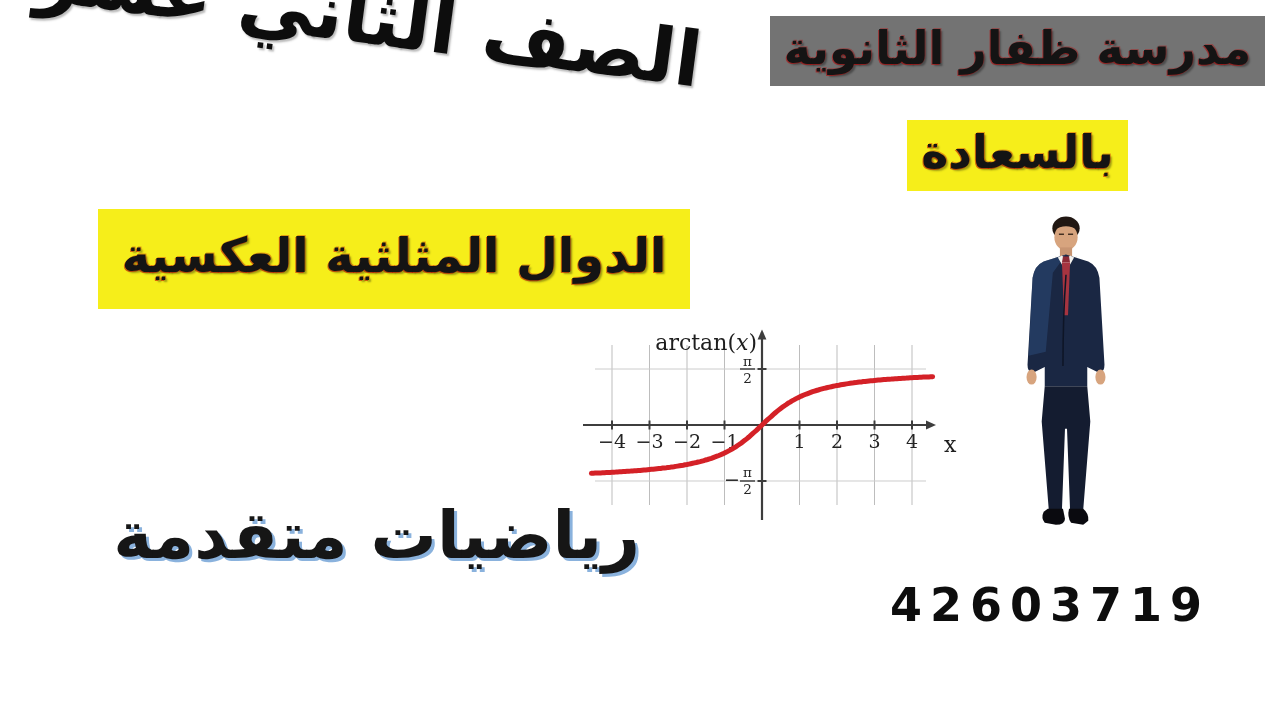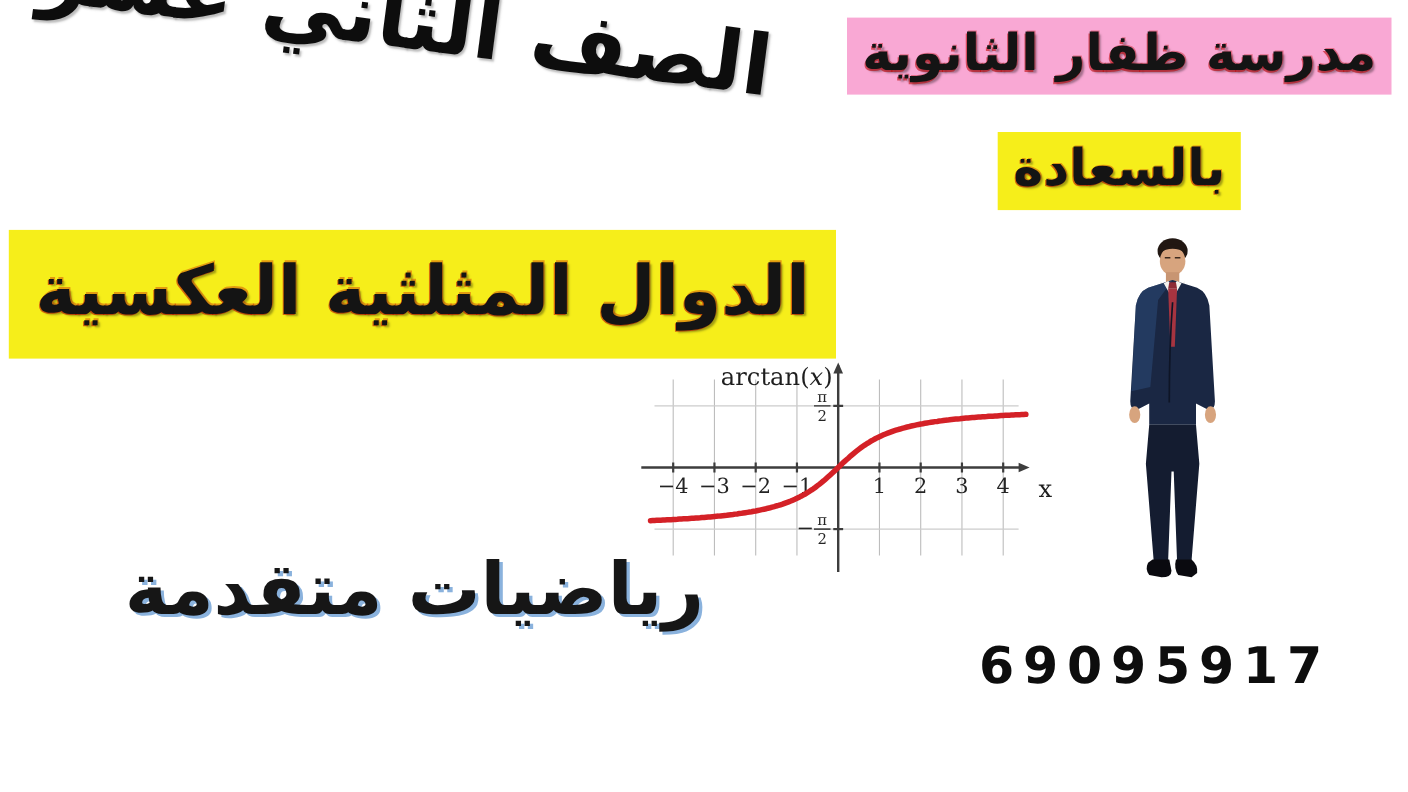--- a/index.html
+++ b/index.html
@@ -27,21 +27,21 @@
     font-size:46px; font-weight:bold; color:#141414;
     text-shadow:-1px 1px 0 rgba(190,0,0,.55), 1px -1px 0 rgba(190,0,0,.35), 2px 2px 2px rgba(0,0,0,.35);
   }
   
   .topic-banner{
     position:absolute; left:28px; top:209px; width:732px;
     direction:rtl; text-align:center;
   }
   .topic-banner .hl{
     display:inline-block; padding:18px 24px 26px 24px;
-    font-size:62px; font-weight:bold; color:#141414;
+    font-size:48px; font-weight:bold; color:#141414;
     text-shadow:-1px 1px 0 rgba(190,0,0,.55), 1px -1px 0 rgba(190,0,0,.35), 2px 2px 2px rgba(0,0,0,.35);
     white-space:nowrap;
   }
   
   .chart{ position:absolute; left:576px; top:328px; width:400px; height:192px; }
   .chart .tick{ font:19px "DejaVu Serif", serif; fill:#242424; }
   .chart .frac{ font:13.5px "DejaVu Serif", serif; fill:#242424; }
   .chart .gtitle{ font:22px "DejaVu Serif", serif; fill:#1e1e1e; }
   
   .man{ position:absolute; left:1012px; top:214px; width:108px; height:322px; }
@@ -74,21 +74,21 @@
   }
 </style>
 </head>
 <body>
 
 <div class="canvas">
 
   <div class="grade-title">الصف الثاني عشر</div>
 
   <div class="school-banner">
-    <span class="hl" style="background: #f9a8d4;">مدرسة ظفار الثانوية</span><br>
+    <span class="hl" style="background: #737373;">مدرسة ظفار الثانوية</span><br>
     <span class="hl" style="background: rgb(246, 238, 26); margin-top: 32px;">بالسعادة</span>
   </div>
 
   <div class="topic-banner">
     <span class="hl" style="background: rgb(246, 238, 26);">الدوال المثلثية العكسية</span>
   </div>
 
   <svg class="chart" viewBox="0 0 400 192" xmlns="http://www.w3.org/2000/svg">
       <line x1="36" y1="17" x2="36" y2="177" stroke="#bdbdbd" stroke-width="1"></line>
       <line x1="73.5" y1="17" x2="73.5" y2="177" stroke="#bdbdbd" stroke-width="1"></line>
@@ -164,15 +164,15 @@
       <path d="M32,170 L74,170 L77,205 L70,292 L57,292 L54,212 L52,212 L49,292 L36,292 L29,205 Z" fill="#141c30"></path>
 
       <path d="M35,291 L50,291 L52,301 Q52,307 43,307 L32,305 Q28,300 31,294 Z" fill="#0a0a0f"></path>
       <path d="M56,291 L70,291 Q76,296 75,303 L70,307 L58,305 Q54,299 56,291 Z" fill="#0a0a0f"></path>
     </g>
   </svg>
 
   <div class="subject-title" style="text-shadow: rgb(138, 178, 221) 3px 3px 0px;">رياضيات متقدمة</div>
 
 
-  <div class="phone">69095917</div>
+  <div class="phone">42603719</div>
 
 </div>
 
 </body></html>

